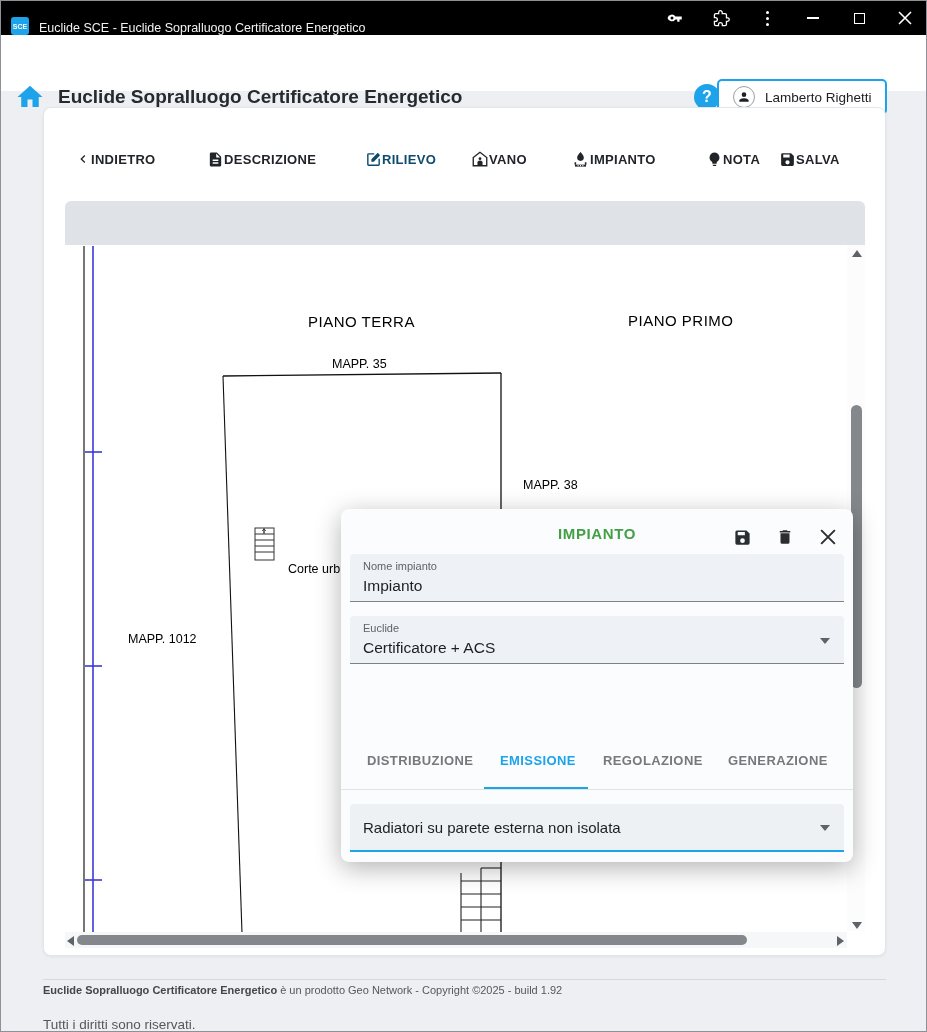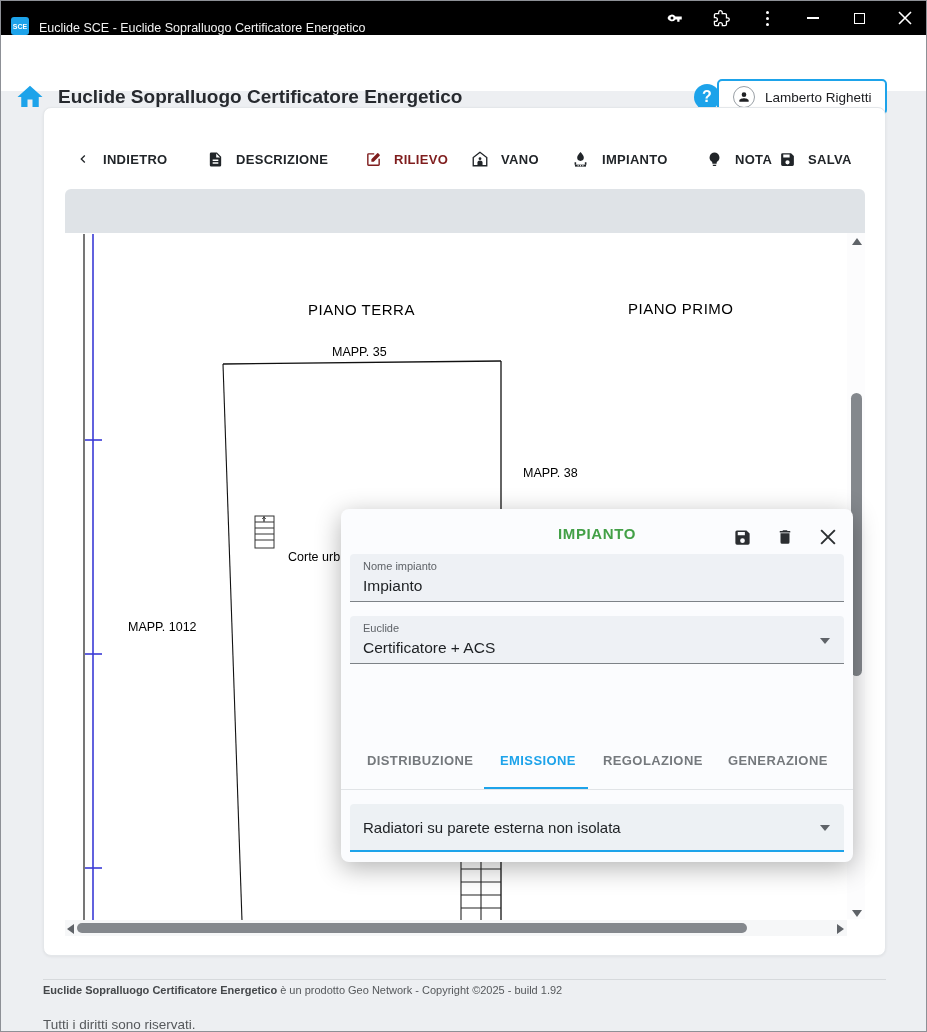--- a/index.html
+++ b/index.html
@@ -26,25 +26,25 @@
   .header { position:absolute; left:0; top:34px; width:927px; height:56px; background:#fff; }
   .home-icon { position:absolute; left:14px; top:47px; color:var(--accent-blue); }
   .page-title { position:absolute; left:57px; top:51px; font-size:19px; font-weight:bold; color:#26292e; }
   .help-circle { position:absolute; left:693px; top:49px; width:26px; height:26px; border-radius:50%; background:var(--accent-blue); color:#fff; font-weight:bold; font-size:16px; display:flex; align-items:center; justify-content:center; }
   .user-btn { position:absolute; left:716px; top:44px; width:170px; height:36px; background:#fff; border:2px solid var(--accent-blue); border-radius:5px; display:flex; align-items:center; }
   .user-avatar { width:22px; height:22px; margin-left:14px; border-radius:50%; border:1px solid #9aa0a6; color:#202124; display:flex; align-items:center; justify-content:center; }
   .user-name { margin-left:10px; font-size:13.5px; color:#202124; }
   
   .card { position:absolute; left:42px; top:106px; width:843px; height:849px; background:#fff; border:1px solid #e4e7ea; border-radius:8px; box-shadow:0 1px 3px rgba(0,0,0,.06); }
   
-  .tool-item { position:absolute; top:145px; height:26px; display:flex; align-items:center; gap:12px; font-size:13px; font-weight:bold; letter-spacing:.3px; color:#212529; cursor:pointer; }
+  .tool-item { position:absolute; top:145px; height:26px; display:flex; align-items:center; gap:0; font-size:13px; font-weight:bold; letter-spacing:.3px; color:#212529; cursor:pointer; }
   .tool-item svg { display:block; }
-  .tool-item.disabled { color:#7f1d1d; }
-  
-  .plan { position:absolute; left:64px; top:188px; width:800px; height:747px; background:#fff; }
+  .tool-item.disabled { color:#0c4a6e; }
+  
+  .plan { position:absolute; left:64px; top:200px; width:800px; height:747px; background:#fff; }
   .plan-topstrip { position:absolute; left:0; top:0; width:800px; height:44px; background:#dfe3e7; border-radius:6px 6px 0 0; }
   .plan svg.drawing { position:absolute; left:0; top:0; }
   .plan-label { position:absolute; color:#000; white-space:nowrap; }
   .lbl-lg { font-size:15px; letter-spacing:.5px; }
   .lbl-sm { font-size:12.5px; }
   
   .vtrack { position:absolute; left:782px; top:44px; width:18px; height:686px; background:#fcfcfd; }
   .vthumb { position:absolute; left:786px; top:204px; width:11px; height:283px; background:#84888d; border-radius:6px; }
   .arrow { width:0; height:0; position:absolute; }
   .arr-up    { left:787px; top:49px;  border-left:5px solid transparent; border-right:5px solid transparent; border-bottom:7px solid #5f6368; }

